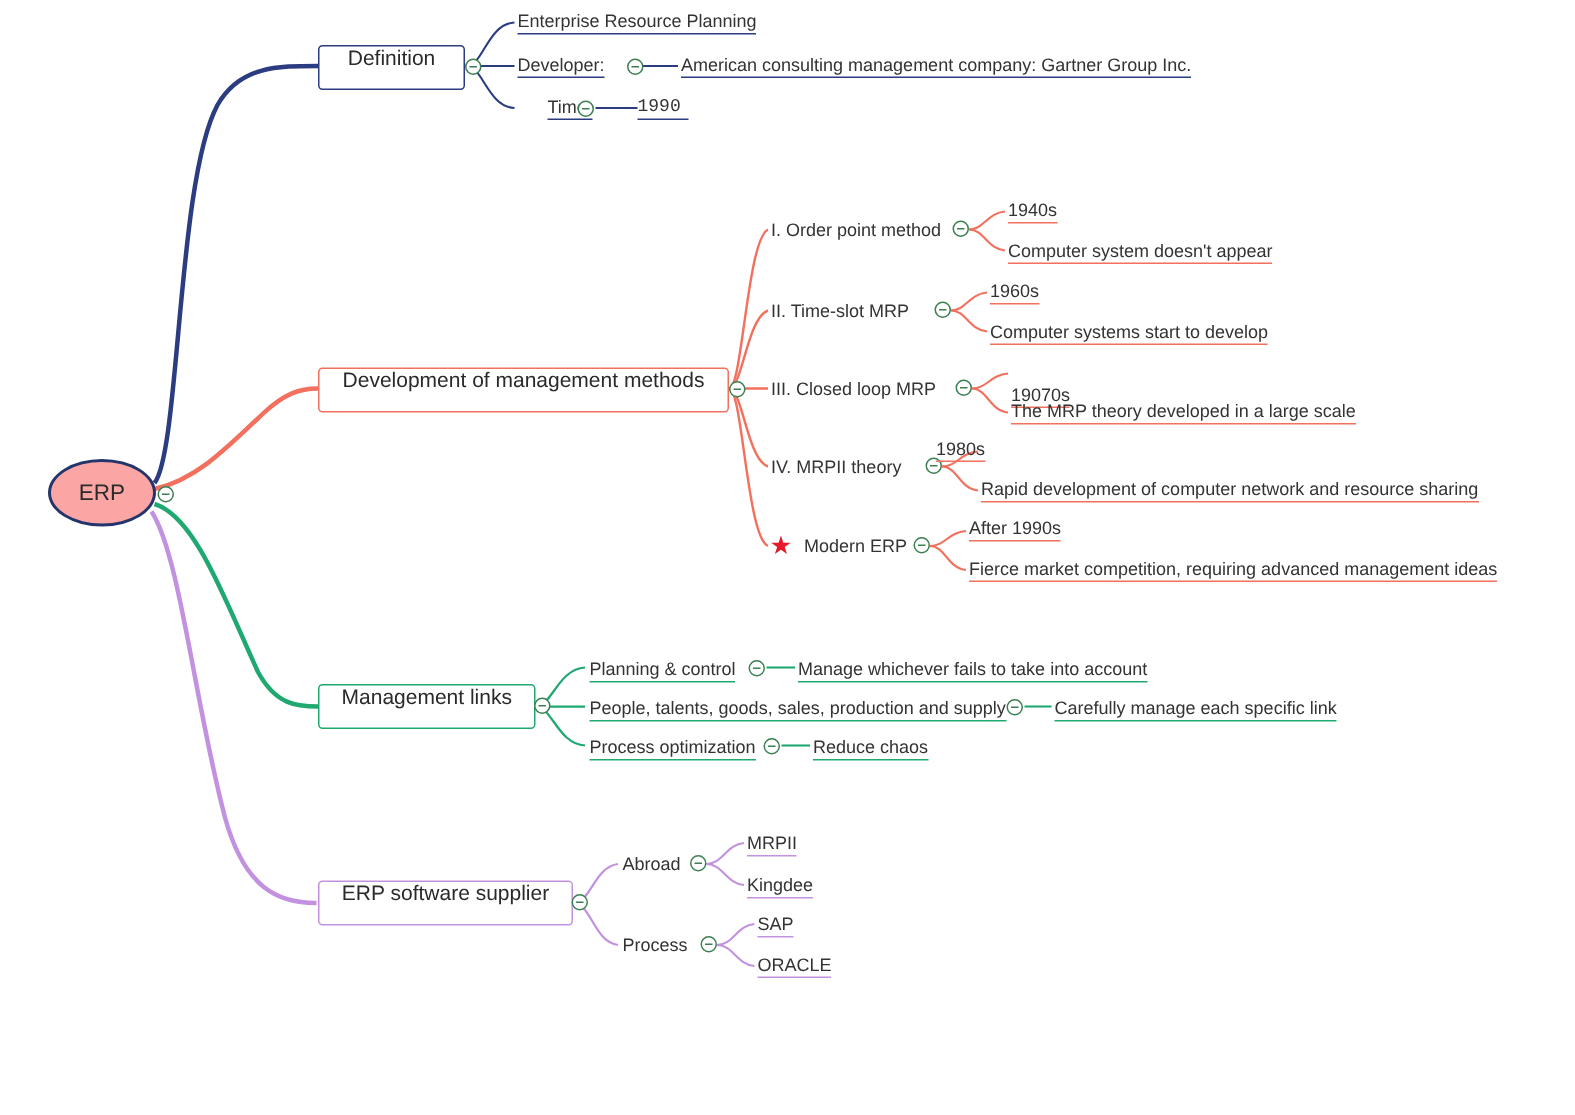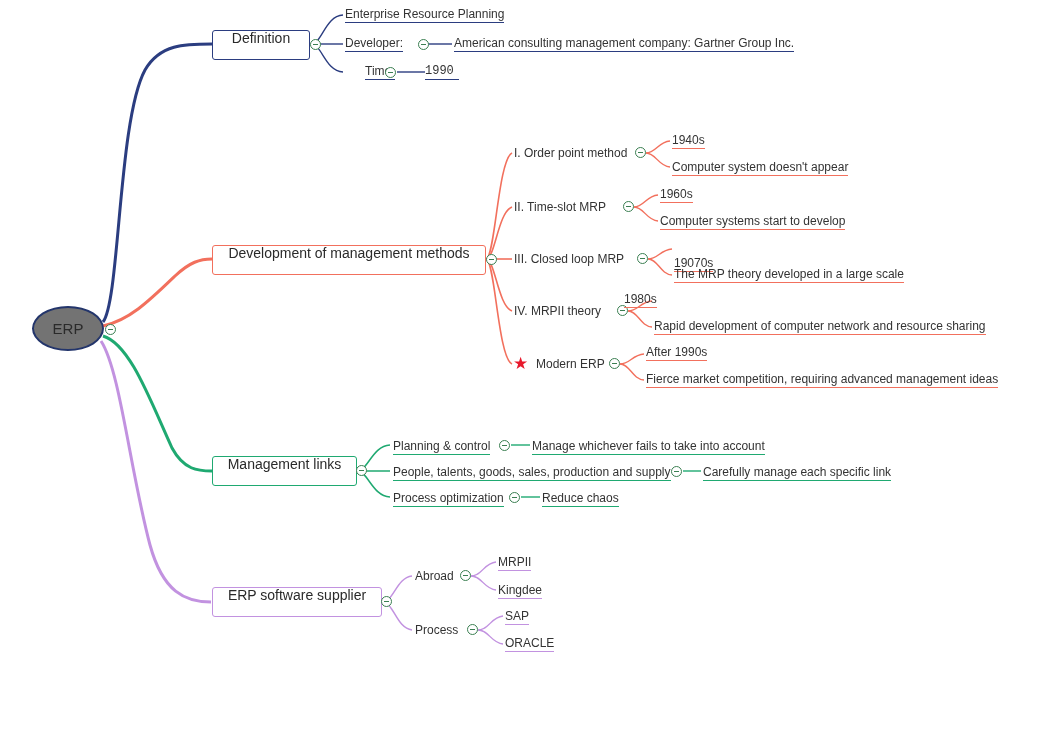--- a/index.html
+++ b/index.html
@@ -26,21 +26,21 @@
   .node {
     position: absolute;
     box-sizing: border-box;
     white-space: nowrap;
     line-height: 1;
   }
   
   .root-node {
     border: 2px solid #23356b;
     border-radius: 50%;
-    background: #737373;
+    background: #fca5a5;
     color: #2a2a2a;
     font-size: 15px;
     display: flex;
     align-items: center;
     justify-content: center;
   }
   
   .box-node {
     background: #ffffff;
     border: 1px solid #888;

